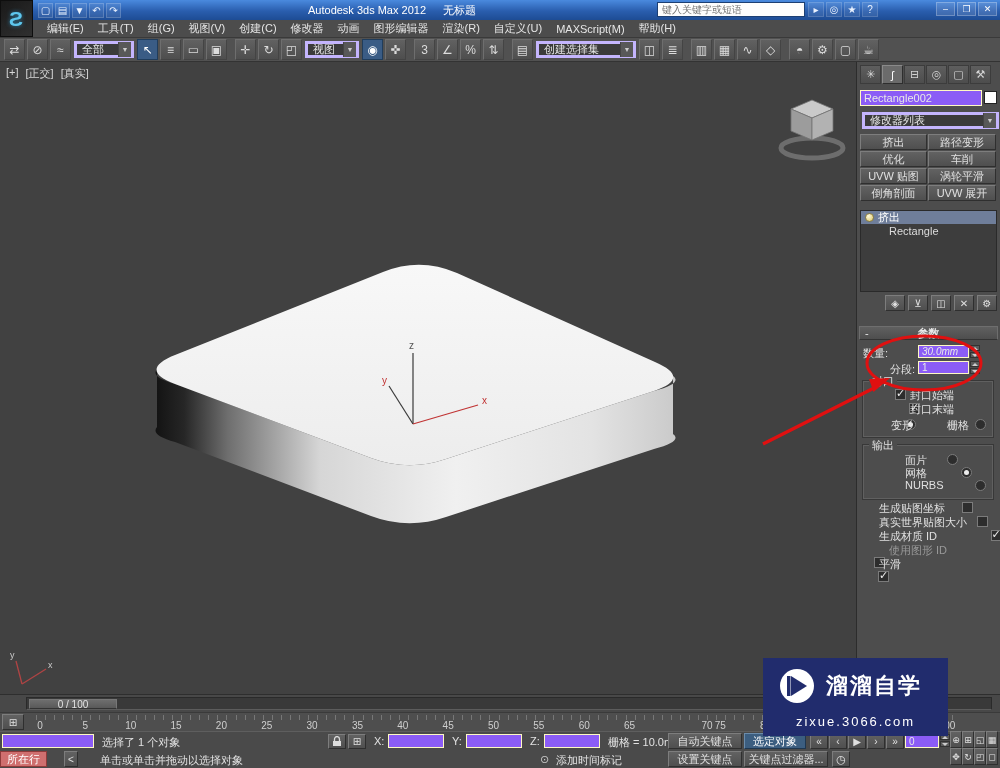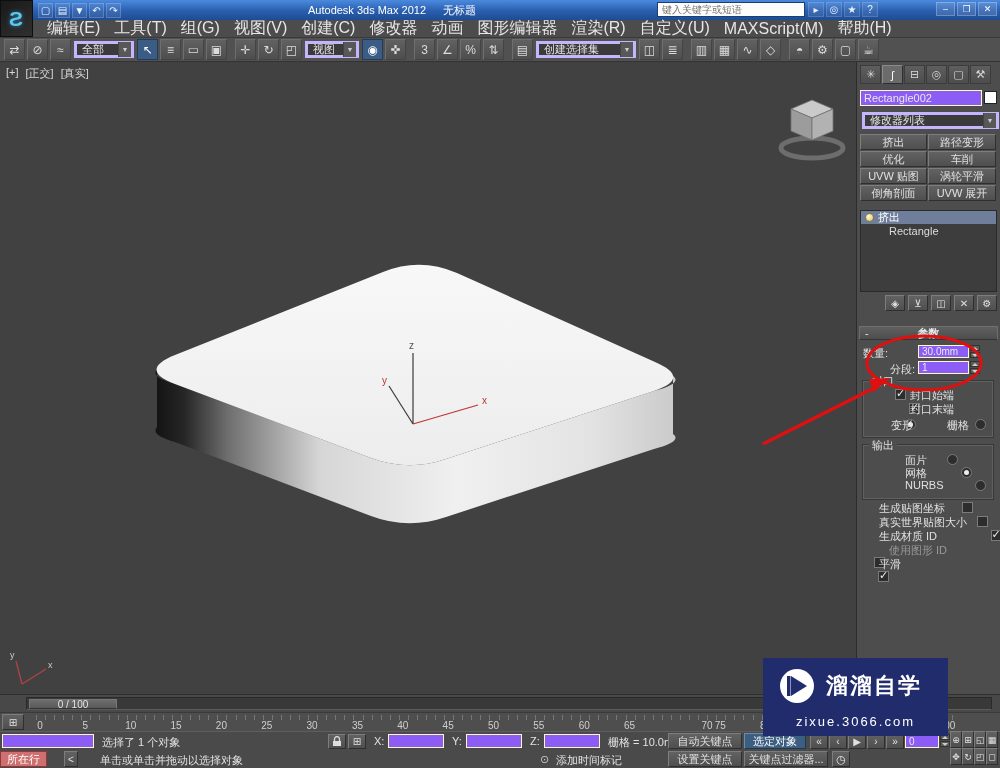--- a/index.html
+++ b/index.html
@@ -22,21 +22,21 @@
   #search{width:148px;height:15px;font-size:10px;color:#555;background:#fdfdfd;border:1px solid #1c3f73;padding:0 4px;}
   .ic-icon{width:16px;height:15px;font-size:10px;color:#eaf2ff;display:flex;align-items:center;justify-content:center;
     background:rgba(255,255,255,.08);border:1px solid rgba(255,255,255,.15);}
   #winctrl{position:absolute;right:3px;top:2px;display:flex;gap:2px;}
   .win-btn{width:19px;height:14px;font-size:9px;color:#fff;display:flex;align-items:center;justify-content:center;
     background:rgba(255,255,255,.12);border:1px solid rgba(255,255,255,.25);}
 
   
   #menubar{position:absolute;top:20px;left:0;width:1000px;height:18px;background:#4c4c4c;
     border-bottom:1px solid #3a3a3a;display:flex;align-items:center;padding-left:40px;}
-  .menu-item{padding:2px 7px;color:#e6e6e6;font-size:16px;white-space:nowrap;}
+  .menu-item{padding:2px 7px;color:#e6e6e6;font-size:11px;white-space:nowrap;}
 
   
   #toolbar{position:absolute;top:38px;left:0;width:1000px;height:24px;background:#515151;
     border-bottom:1px solid #333;display:flex;align-items:center;padding-left:3px;}
   .tb-icon{width:21px;height:21px;margin:0 1px;flex:none;
     background:linear-gradient(#616161,#4e4e4e);border:1px solid #444;
     border-top-color:#6e6e6e;border-left-color:#6e6e6e;color:#dcdcdc;font-size:12px;
     display:flex;align-items:center;justify-content:center;}
   .tb-icon.active{background:#3a5c85;border-color:#203d5c;color:#fff;}
   .tb-combo{height:17px;flex:none;background:#3b3b3b;border:3px solid #c4b5fd;color:#e5e5e5;
@@ -329,21 +329,21 @@
         <div class="btn st-icon">⚙</div>
       </div>
 
     <div class="rollout" style="top:264px;">
       <span class="minus">-</span>
       <span>参数</span>
     </div>
 
     
     <span class="p-abs prm-label" style="left:6px;top:284px;width:52px;text-align:left;">数量:</span>
-    <span class="p-abs field" style="left:61px;top:283px;width:51px;height:13px;">30.0mm</span>
+    <span class="p-abs field" style="left:61px;top:283px;width:51px;height:13px;font-style:italic;">30.0mm</span>
     <span class="p-abs spin" style="left:113px;top:283px;">
         <i class="up"></i>
         <i class="dn"></i>
       </span>
 
     <span class="p-abs prm-label" style="left:6px;top:300px;width:52px;text-align:right;">分段:</span>
     <span class="p-abs field" style="left:61px;top:299px;width:51px;height:13px;">1</span>
     <span class="p-abs spin" style="left:113px;top:299px;">
         <i class="up"></i>
         <i class="dn"></i>

